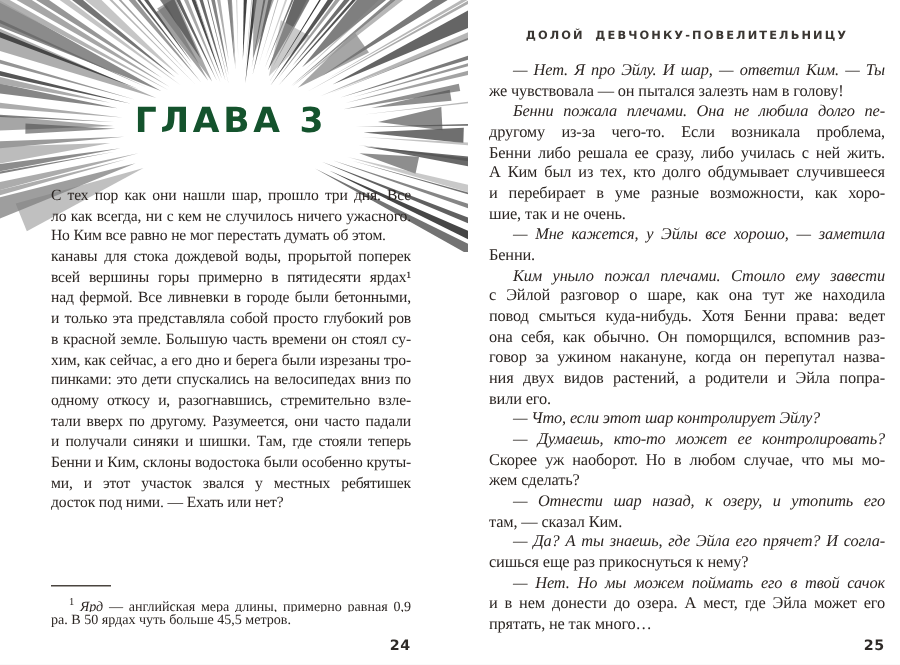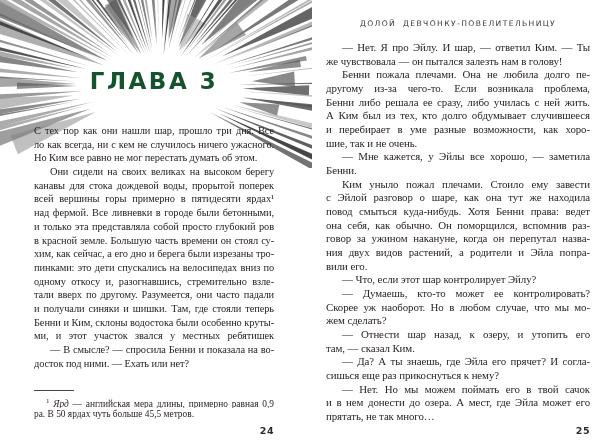--- a/index.html
+++ b/index.html
@@ -30,33 +30,33 @@
   .body-right {
     left:326px; top:41px; width:264px;
     font-size:10.9px; line-height:13.68px; letter-spacing:-0.1px;
   }
   .line {
     height:13.7px; overflow:hidden;
     text-align:justify; text-align-last:justify; -moz-text-align-last:justify;
   }
   .body-right .line { height:13.68px; }
   .line.end { text-align-last:left; -moz-text-align-last:left; }
-  .line.ind { text-indent:16px; }
+  .line.ind { text-indent:16px;font-style:italic; }
   
   .footnote { position:absolute; left:34px; top:390px; width:240px; font-size:9.4px; line-height:13.2px; color:#2b2522; }
   .fn-rule { width:40px; border-top:1px solid #4a443f; margin-bottom:4px; }
   .fn-line { height:13.2px; overflow:hidden; }
   .fn-first { text-align:justify; text-align-last:justify; -moz-text-align-last:justify; text-indent:12px; }
   .fn-first sup { font-size:7px; }
   .fn-first i { }
   
   .running-head {
     position:absolute; left:326px; top:19px; width:264px;
     text-align:center;
-    font-family:"DejaVu Sans", sans-serif; font-weight:normal;
+    font-family:"DejaVu Sans", sans-serif; font-weight:bold;
     font-size:7.6px; letter-spacing:1.4px; word-spacing:3px;
     color:#3a3632;
   }
   .folio {
     position:absolute; top:425px; width:240px; text-align:right;
     font-family:"DejaVu Sans", sans-serif; font-weight:bold;
     font-size:9.5px; letter-spacing:0.5px; color:#2e2a27;
   }
   .folio-left { left:34px; width:240px; }
   .folio-right { left:326px; width:264px; }
@@ -162,34 +162,32 @@
           <polygon points="219.1,113.5 555.1,279.9 563.0,262.8" fill="rgb(50,50,50)" opacity="0.90"></polygon>
           <polygon points="210.0,112.3 544.6,300.0 554.1,281.9" fill="rgb(115,115,115)" opacity="1.00"></polygon>
         </svg>
     </div>
     <div class="chapter-title">ГЛАВА 3</div>
 
     <div class="body-block body-left">
         <div class="line">С тех пор как они нашли шар, прошло три дня. Все бы-</div>
         <div class="line">ло как всегда, ни с кем не случилось ничего ужасного.</div>
         <div class="line end">Но Ким все равно не мог перестать думать об этом.</div>
-        <div class="line ind">Они сидели на своих великах на высоком берегу</div>
         <div class="line">канавы для стока дождевой воды, прорытой поперек</div>
         <div class="line">всей вершины горы примерно в пятидесяти ярдах¹</div>
         <div class="line">над фермой. Все ливневки в городе были бетонными,</div>
         <div class="line">и только эта представляла собой просто глубокий ров</div>
         <div class="line">в красной земле. Большую часть времени он стоял су-</div>
         <div class="line">хим, как сейчас, а его дно и берега были изрезаны тро-</div>
         <div class="line">пинками: это дети спускались на велосипедах вниз по</div>
         <div class="line">одному откосу и, разогнавшись, стремительно взле-</div>
         <div class="line">тали вверх по другому. Разумеется, они часто падали</div>
         <div class="line">и получали синяки и шишки. Там, где стояли теперь</div>
         <div class="line">Бенни и Ким, склоны водостока были особенно круты-</div>
         <div class="line end">ми, и этот участок звался у местных ребятишек Нырок.</div>
-        <div class="line ind">— В смысле? — спросила Бенни и показала на во-</div>
         <div class="line end">досток под ними. — Ехать или нет?</div>
       </div>
 
     <div class="footnote">
       <div class="fn-rule"></div>
       <div class="fn-line fn-first"><sup>1</sup> <i>Ярд</i><span> — английская мера длины, примерно равная 0,9 мет-</span></div>
       <div class="fn-line">ра. В 50 ярдах чуть больше 45,5 метров.</div>
     </div>
 
     <div class="folio folio-left">24</div>

